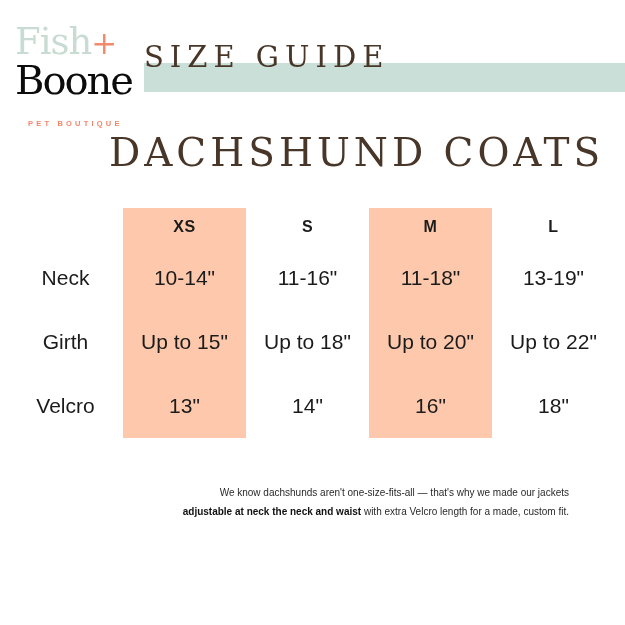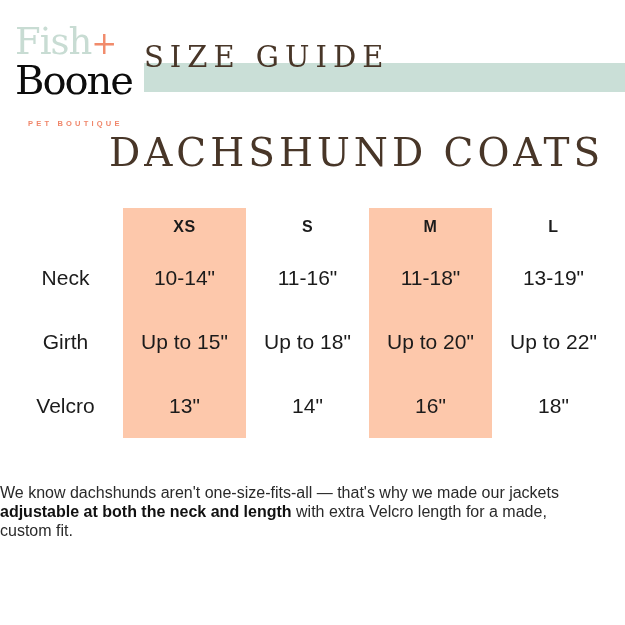--- a/index.html
+++ b/index.html
@@ -91,22 +91,22 @@
   }
   .cell.hl { background: #fdc8ab; }
   .col-head { font-weight: 700; font-size: 16px; letter-spacing: 0.5px; }
   .row-label { font-weight: 400; font-size: 21px; }
 
   
   .footnote {
     position: absolute;
     left: 0; top: 483px;
     width: 569px;
-    text-align: left;
-    font-size: 16px;
+    text-align: right;
+    font-size: 10px;
     line-height: 19px;
     color: #2a2a2a;
   }
   .footnote b { color: #111111; }
 </style>
 </head>
 <body>
 
 <div class="canvas">
 
@@ -143,16 +143,16 @@
 
     <div class="cell row-label">Velcro</div>
     <div class="cell hl">13"</div>
     <div class="cell">14"</div>
     <div class="cell hl">16"</div>
     <div class="cell">18"</div>
   </div>
 
   <div class="footnote">
     <span>We know dachshunds aren't one-size-fits-all — that's why we made our jackets</span><br>
-    <b>adjustable at both the neck and length</b><span> with extra Velcro length for a made, custom fit.</span>
+    <b>adjustable at neck the neck and waist</b><span> with extra Velcro length for a made, custom fit.</span>
   </div>
 
 </div>
 
 </body></html>

